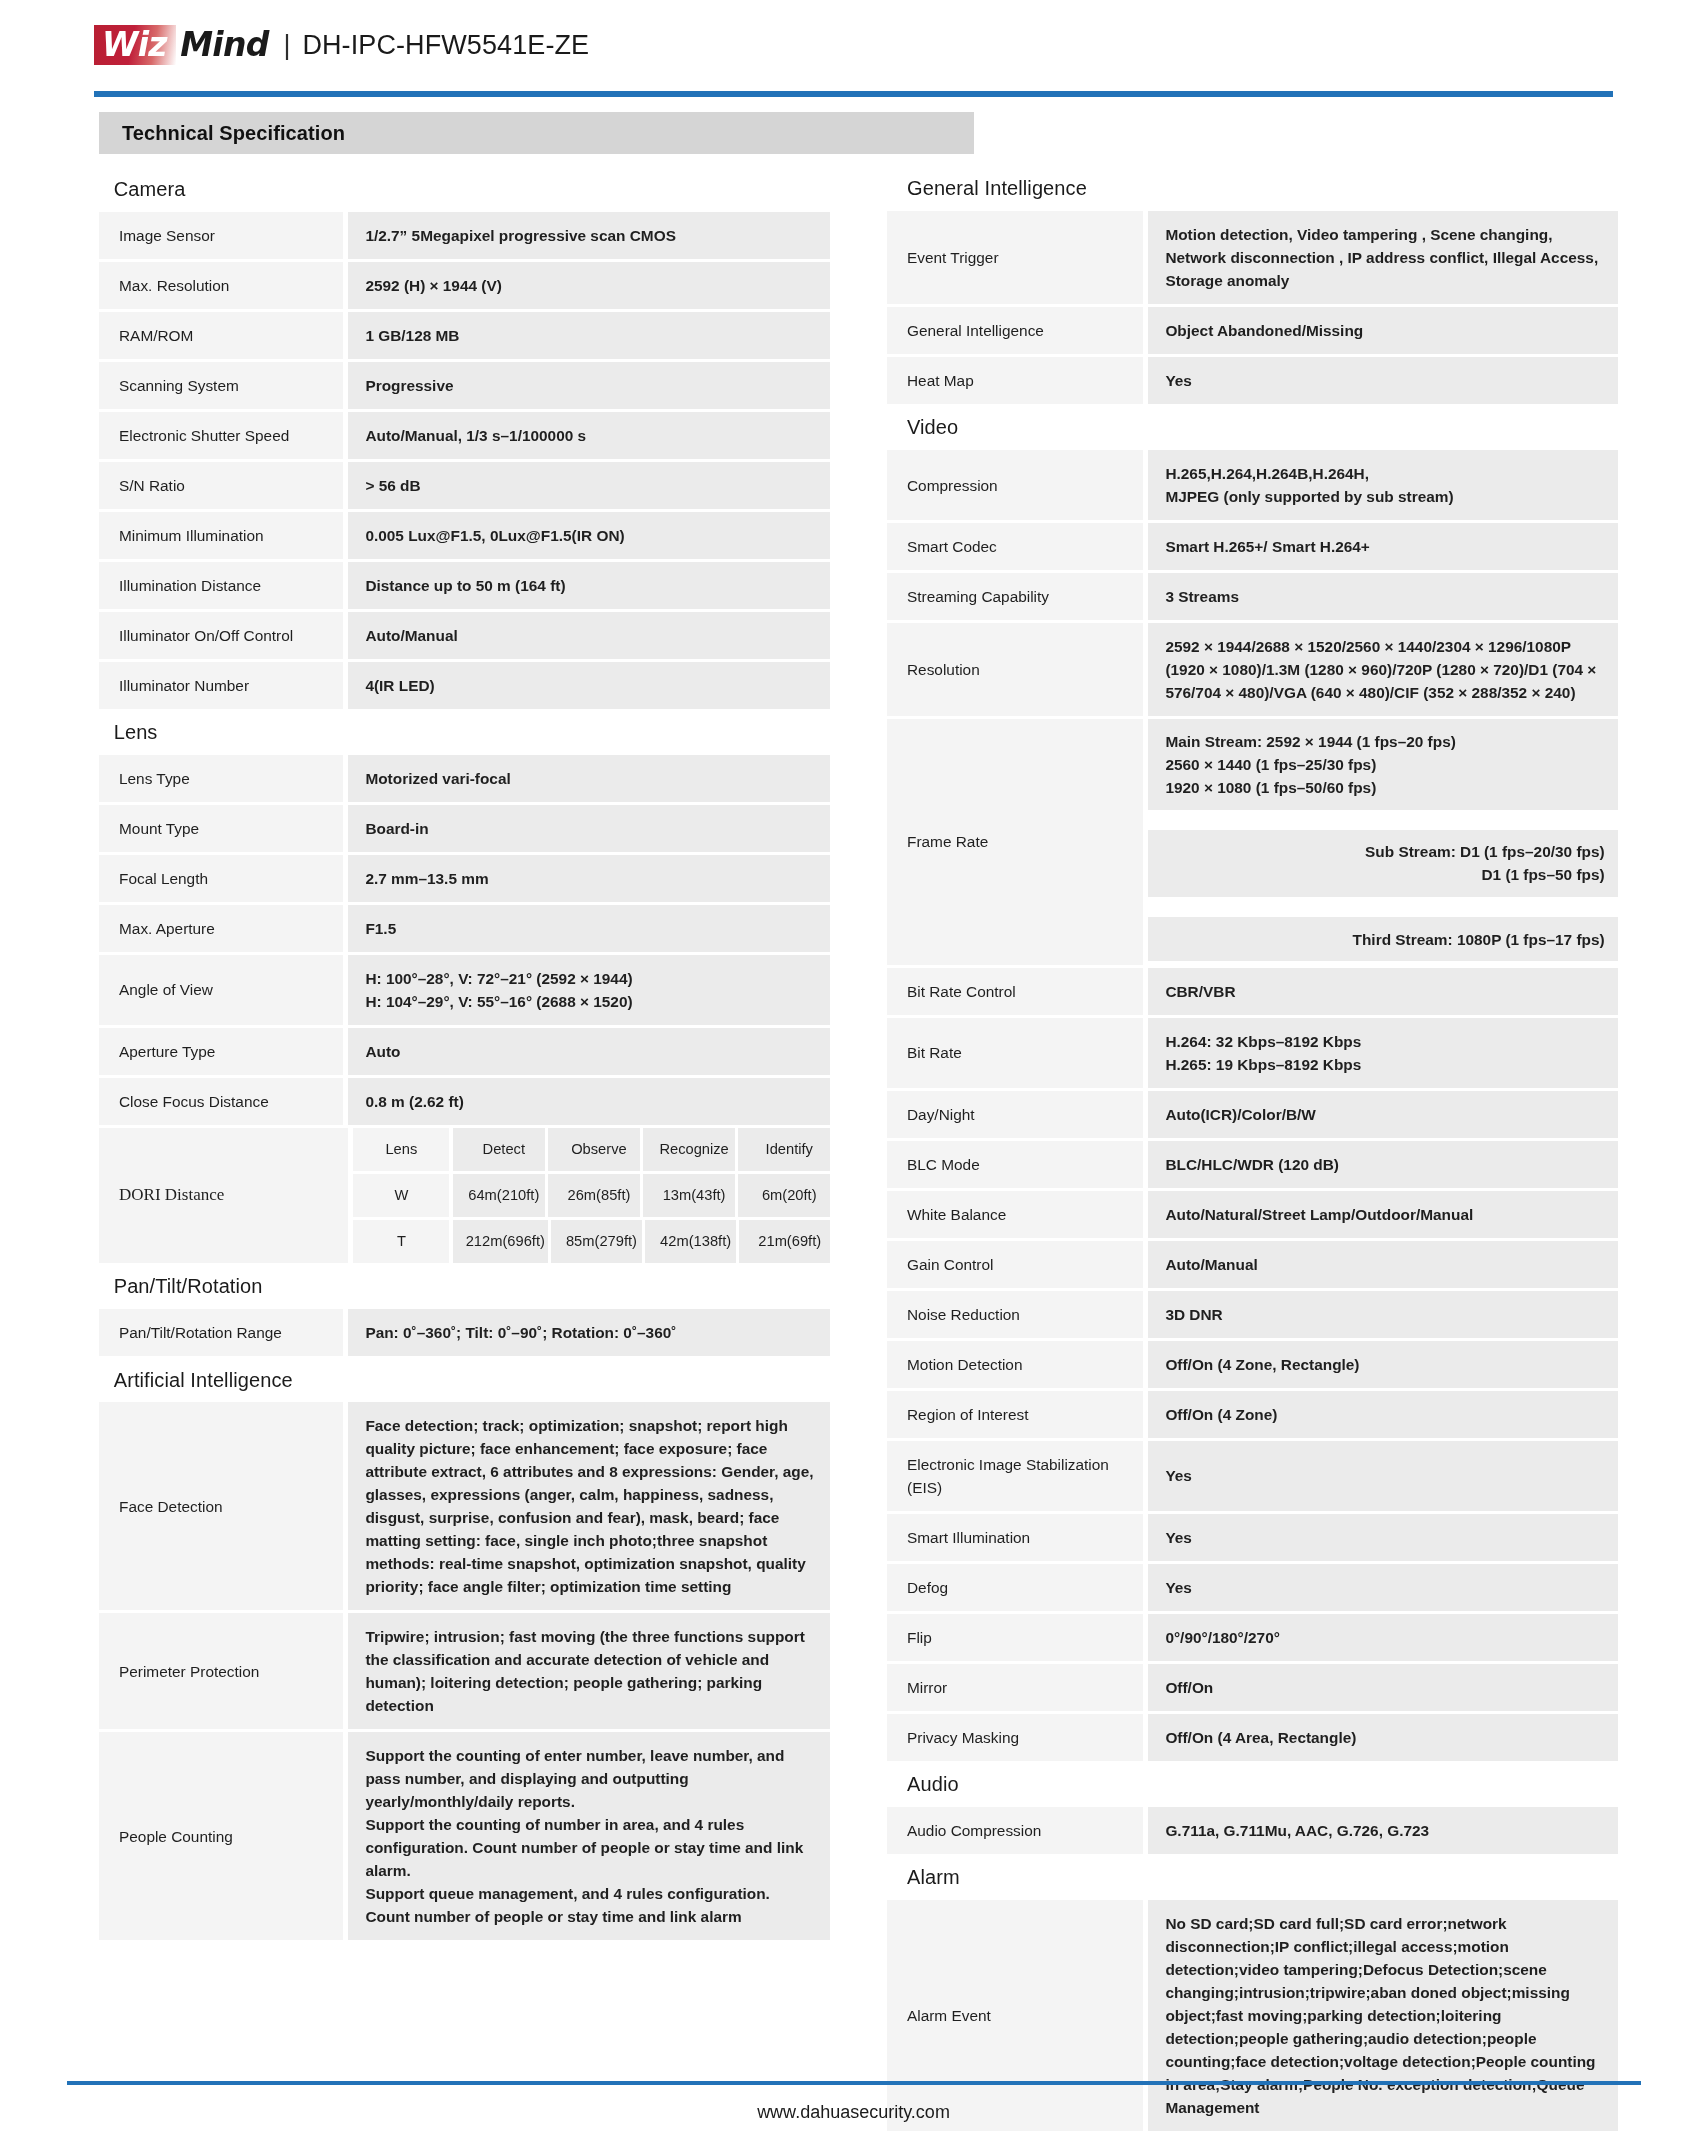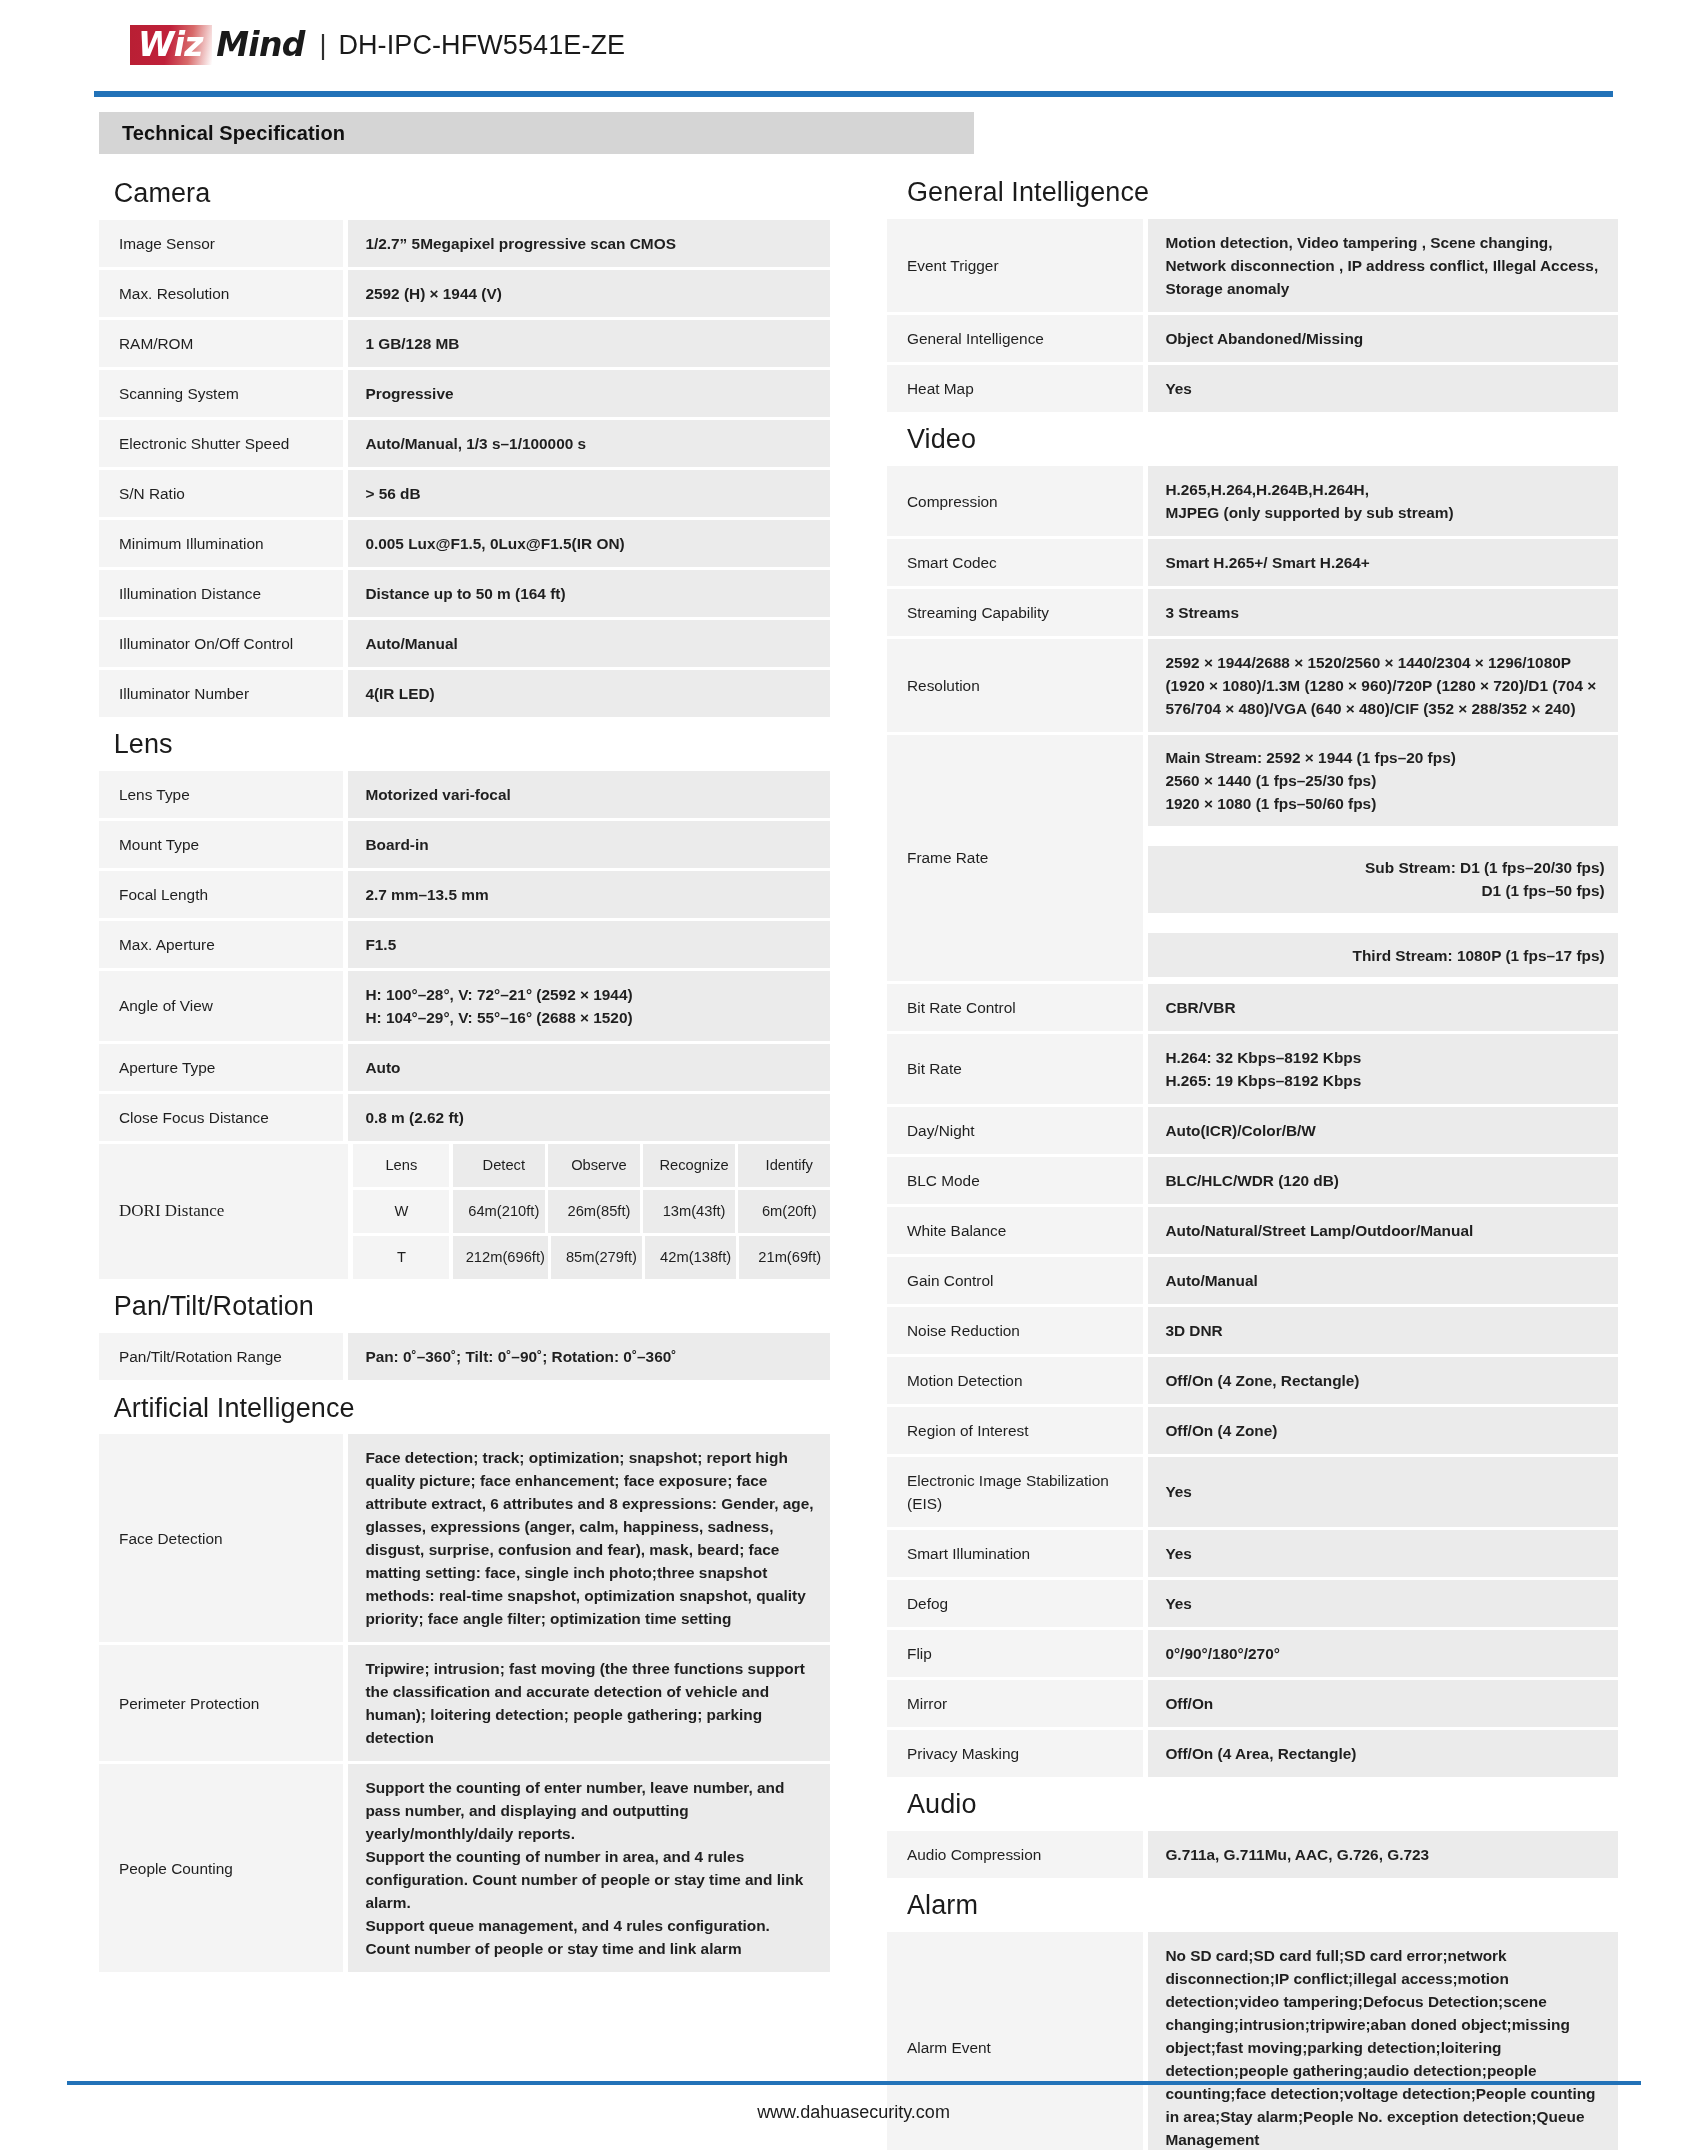--- a/index.html
+++ b/index.html
@@ -21,21 +21,20 @@
     width: 1707px;
     height: 88px;
   }
   .brand-row {
     position: absolute;
     left: 94px;
     top: 24px;
     display: flex;
     align-items: center;
     height: 42px;
-    margin-left: 36px;
   }
   .logo-wiz {
     display: inline-block;
     background: linear-gradient(100deg, #b81f33 0%, #c0203a 46%, #d86a6a 72%, #ffffff 100%);
     color: #ffffff;
     font-family: "DejaVu Sans", sans-serif;
     font-weight: bold;
     font-style: italic;
     font-size: 33px;
     line-height: 40px;
@@ -95,21 +94,21 @@
   }
   .spec-banner span {
     font-size: 20px;
     font-weight: bold;
     color: #111;
     letter-spacing: 0.1px;
   }
   .banner-spacer { height: 56px; }
 
   .sec-head {
-    font-size: 27px;
+    font-size: 20px;
     color: #1b1b1b;
     padding: 9.4px 0 10.7px 14.7px;
     letter-spacing: 0.1px;
   }
   .col-right .sec-head { padding-left: 20px; }
 
   
   .tbl { width: 731px; border-collapse: separate; border-spacing: 0; }
   .tbl tr > * { vertical-align: middle; }
   .cell-label {

